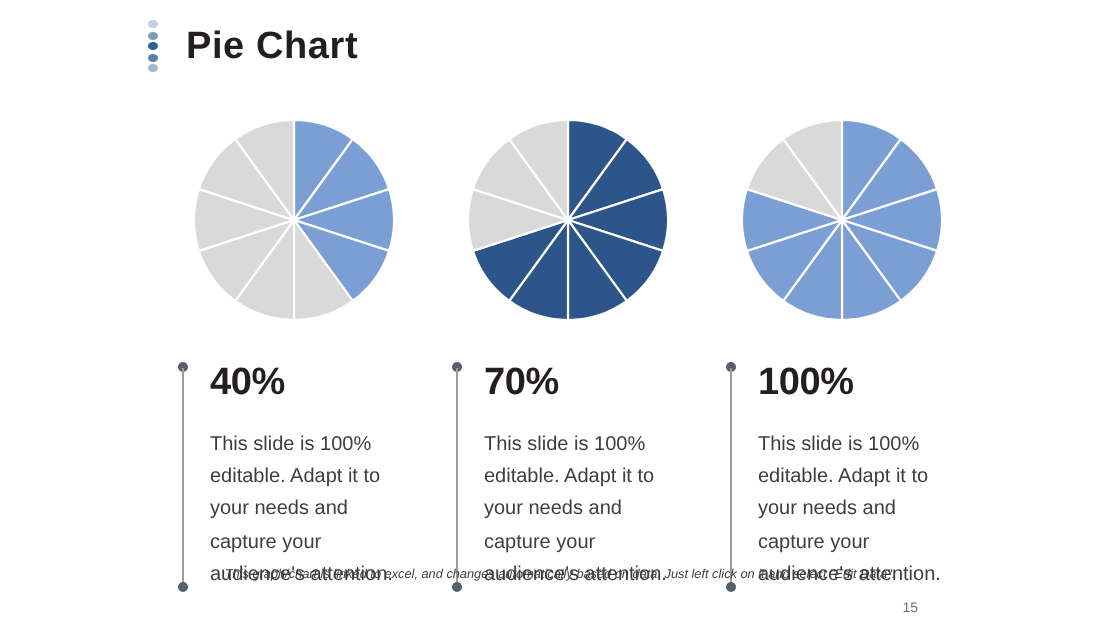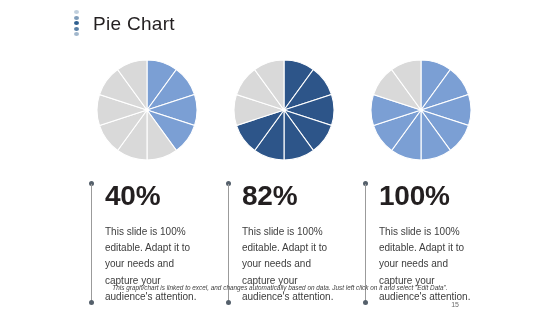--- a/index.html
+++ b/index.html
@@ -43,21 +43,21 @@
     background: #2f5f8f;
   }
   .dots-icon i.d1 { opacity: 0.30; }
   .dots-icon i.d2 { opacity: 0.62; }
   .dots-icon i.d3 { opacity: 1.00; }
   .dots-icon i.d4 { opacity: 0.80; }
   .dots-icon i.d5 { opacity: 0.45; }
 
   .page-title {
     font-size: 19px;
-    font-weight: 400;
+    font-weight: 700;
     letter-spacing: 0.3px;
     color: #231f20;
     line-height: 1;
     white-space: nowrap;
   }
 
   
   .columns {
     position: absolute;
     top: 58px;
@@ -111,21 +111,21 @@
     background: #55606b;
   }
   .rule .cap.top { top: 0; }
   .rule .cap.bottom { bottom: 0; }
 
   .tb-body {
     padding-left: 10px;
     padding-top: 1px;
   }
   .percent {
-    font-size: 28px;
+    font-size: 19px;
     font-weight: 700;
     line-height: 1;
     color: #231f20;
     letter-spacing: -0.2px;
     margin-bottom: 14px;
   }
   .desc {
     font-size: 10px;
     line-height: 1.62;
     color: #3d3d3d;
@@ -211,21 +211,21 @@
           <path d="M 52 52 L 22.611 11.549 A 50 50 0 0 1 52.000 2.000 Z" fill="#d9d9d9" stroke="#ffffff" stroke-width="1.1"></path>
         </svg>
     </div>
     <div class="textblock">
       <div class="rule">
         <span class="cap top"></span>
         <span class="line"></span>
         <span class="cap bottom"></span>
       </div>
       <div class="tb-body">
-        <div class="percent">82%</div>
+        <div class="percent">70%</div>
         <div class="desc">This slide is 100% editable. Adapt it to your needs and capture your audience's attention.</div>
       </div>
     </div>
   </div>
 
   <div class="col">
     <div class="pie-wrap">
       <svg viewBox="0 0 104 104" width="104" height="104">
           <path d="M 52 52 L 52.000 2.000 A 50 50 0 0 1 81.389 11.549 Z" fill="#7b9fd4" stroke="#ffffff" stroke-width="1.1"></path>
           <path d="M 52 52 L 81.389 11.549 A 50 50 0 0 1 99.553 36.549 Z" fill="#7b9fd4" stroke="#ffffff" stroke-width="1.1"></path>

